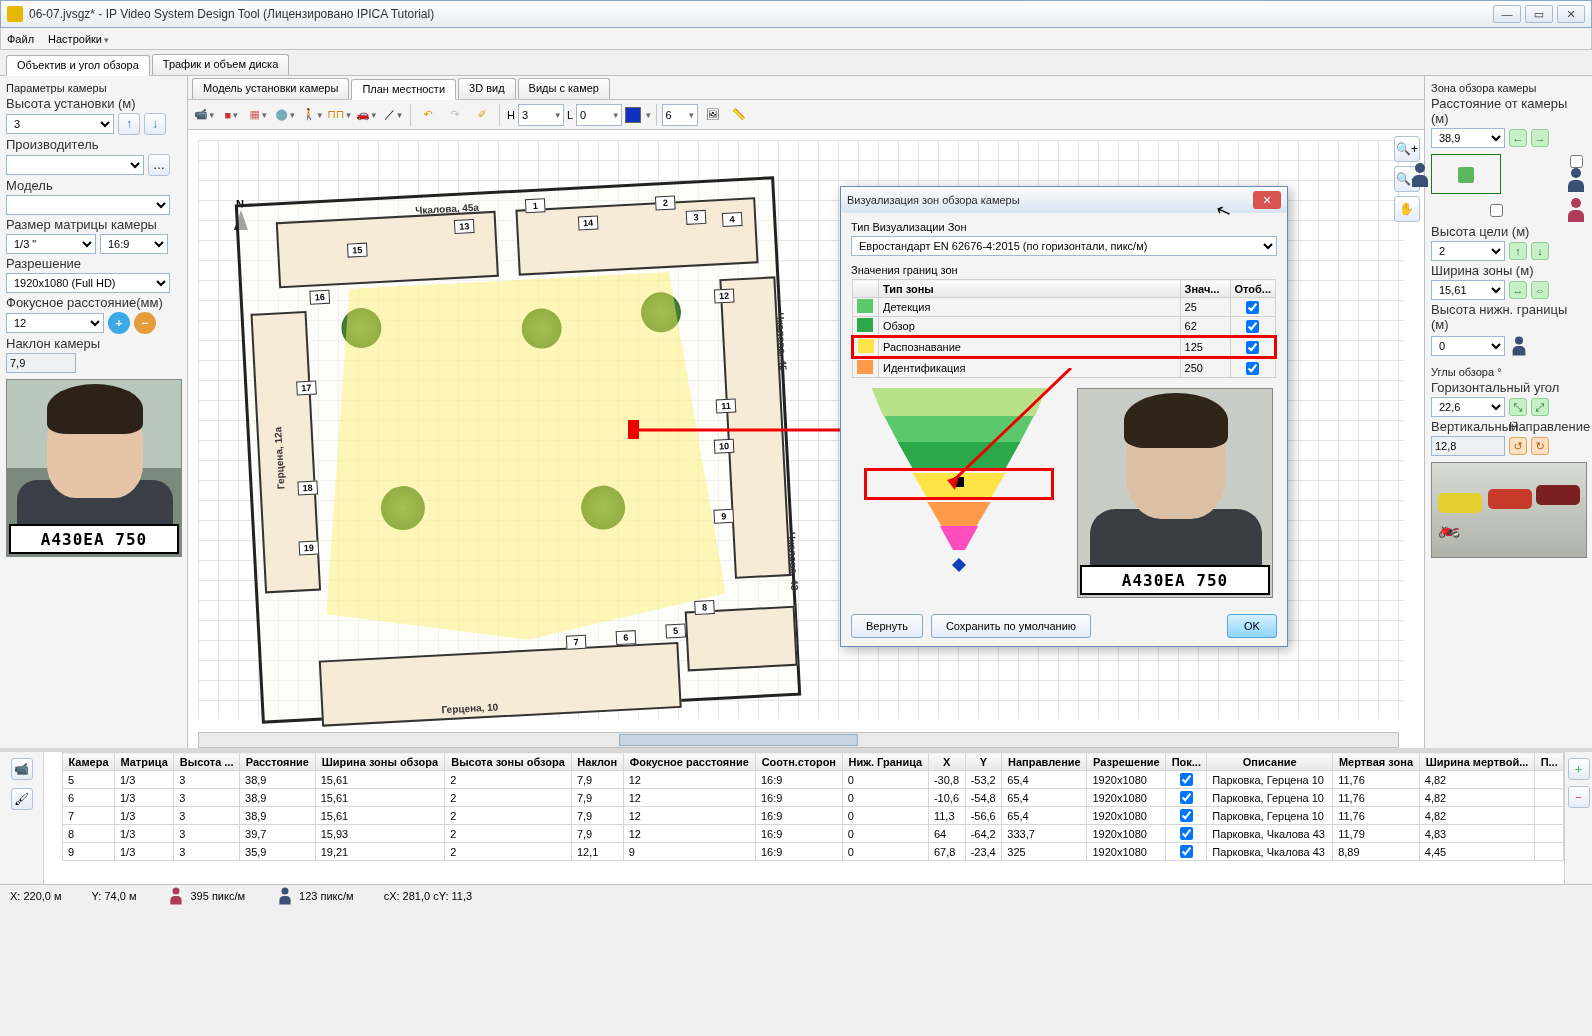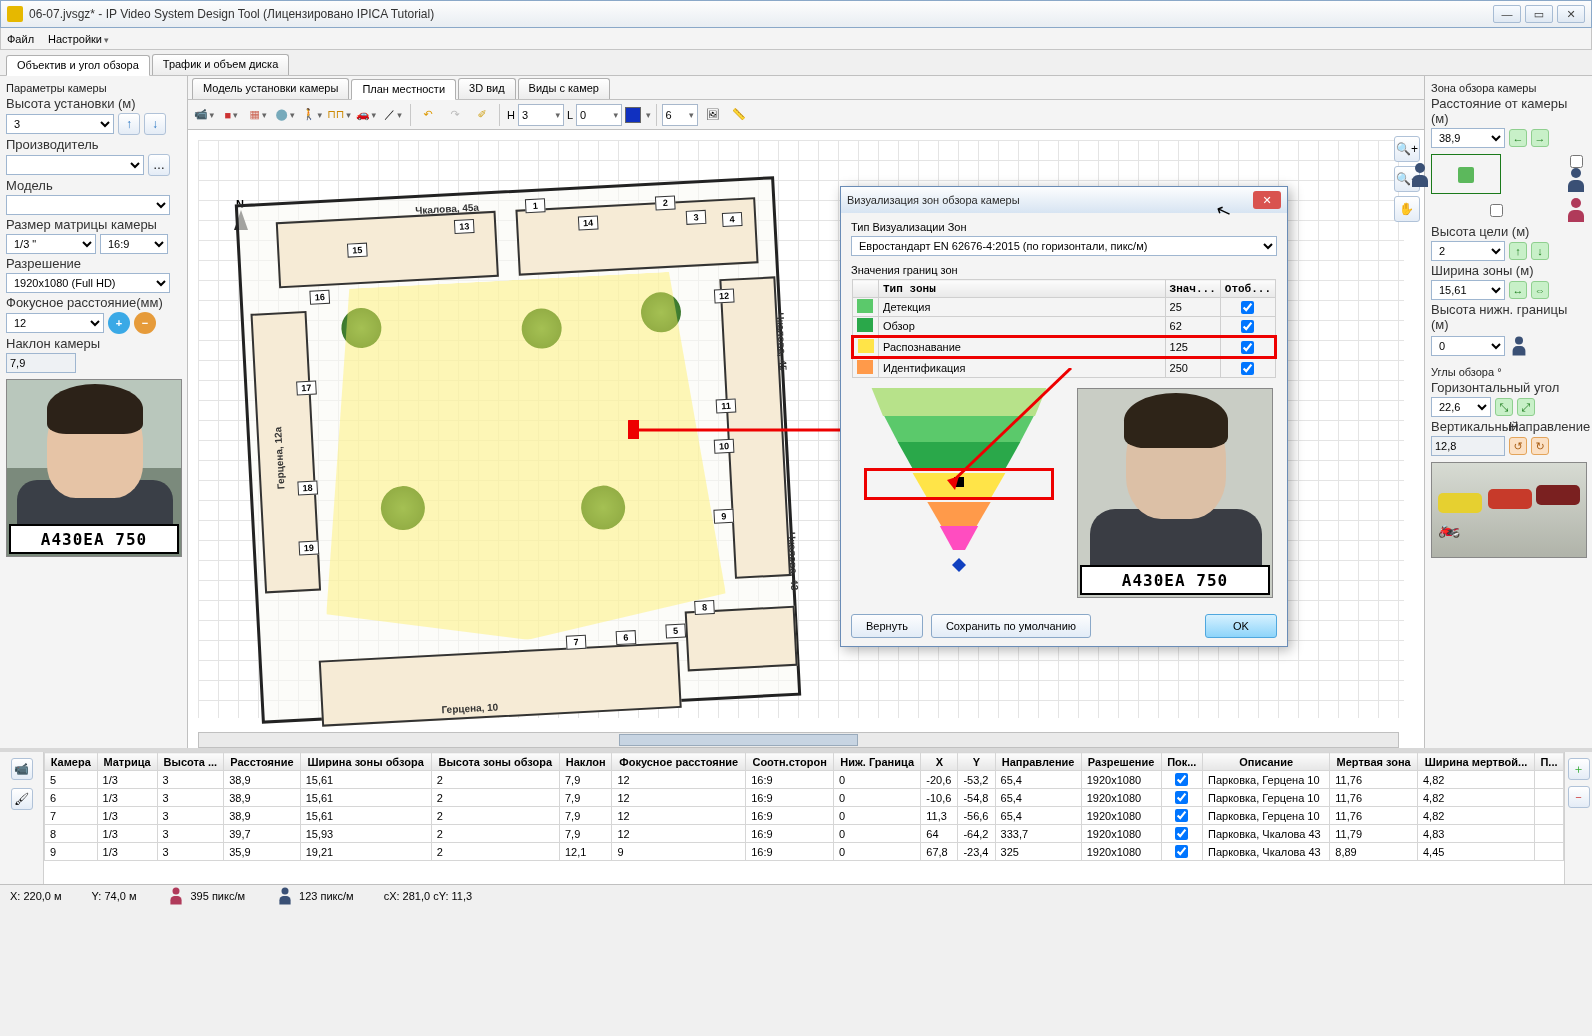--- a/index.html
+++ b/index.html
@@ -64,38 +64,38 @@
 .right-preview { width: 156px; height: 96px; margin-top: 4px; border: 1px solid #888; background: linear-gradient(#d7dbd3,#b0b3a9); position: relative; overflow: hidden; }
 .right-preview .car { position: absolute; width: 44px; height: 20px; border-radius: 5px; }
 .dialog { position: absolute; left: 840px; top: 186px; width: 448px; background: #f4f4f4; border: 1px solid #6a8cb6; box-shadow: 3px 3px 12px rgba(0,0,0,.3); }
 .dialog-title { height: 26px; background: linear-gradient(#fcfdfe,#d7e4f2); display: flex; align-items: center; padding: 0 6px; }
 .dialog-title span { flex: 1; color: #2a2a2a; }
 .dialog-close { width: 28px; height: 18px; background: #d9534f; color: #fff; border-radius: 3px; display: flex; align-items: center; justify-content: center; cursor: pointer; }
 .dialog-body { padding: 8px 10px; }
 .dlg-lbl { font-size: 11px; margin-bottom: 3px; }
 .zones-table { width: 100%; border-collapse: collapse; margin-top: 3px; }
 .zones-table th, .zones-table td { border: 1px solid #cfcfcf; padding: 1px 4px; font-size: 11px; text-align: left; height: 18px; }
-.zones-table th { background: linear-gradient(#fcfcfc,#e8e8e8); font-family: Liberation Mono, monospace; }
+.zones-table th { background: linear-gradient(#fcfcfc,#e8e8e8); }
 .zone-color { width: 16px; height: 14px; display: inline-block; }
 .red-box { border: 3px solid #e00; }
 .dlg-preview-row { display: flex; gap: 10px; margin-top: 10px; }
 .cone-preview { width: 216px; height: 210px; position: relative; }
 .cone-preview .stripe { position: absolute; left: 50%; transform: translateX(-50%); }
 .face-preview { width: 196px; height: 210px; position: relative; background: #c9cdc5; border: 1px solid #888; }
 .face-preview .pix-face { position: absolute; left: 48px; top: 10px; width: 100px; height: 120px; background: #dcc0a6; border-radius: 50% 50% 35% 35%; }
 .face-preview .pix-hair { position: absolute; left: 46px; top: 4px; width: 104px; height: 55px; background: #2e2418; border-radius: 50% 50% 20% 20%; }
 .face-preview .pix-suit { position: absolute; left: 12px; top: 120px; width: 172px; height: 60px; background: #3a3d44; border-radius: 25px 25px 0 0; }
 .dlg-buttons { display: flex; gap: 8px; padding: 8px 10px; justify-content: flex-start; }
 .dlg-buttons .spacer { flex: 1; }
 .btn { height: 24px; padding: 0 14px; border: 1px solid #8aa8c8; border-radius: 3px; background: linear-gradient(#fdfdfe,#e2ecf7); cursor: pointer; }
 .btn.primary { background: linear-gradient(#d6f1ff,#8dd4fa); border-color: #4fa7de; }
 .bottom-table-wrap { height: 136px; border-top: 4px solid #d8d8d8; background: #fff; display: flex; }
 .bt-left-tools { width: 44px; border-right: 1px solid #d0d0d0; background: #f4f4f4; display: flex; flex-direction: column; align-items: center; padding-top: 6px; gap: 8px; }
 .bt-right-tools { width: 28px; border-left: 1px solid #d0d0d0; background: #f4f4f4; display: flex; flex-direction: column; align-items: center; padding-top: 6px; gap: 6px; }
-.bottom-table { flex: 1; overflow: auto; }
+.bottom-table { flex: 1; overflow: auto; margin-left: 18px; }
 .bottom-table table { border-collapse: collapse; width: 100%; }
 .bottom-table th, .bottom-table td { border: 1px solid #d6d6d6; padding: 2px 5px; font-size: 11px; white-space: nowrap; height: 18px; }
 .bottom-table th { background: linear-gradient(#fcfcfc,#e6e6e6); position: sticky; top: 0; }
 .status-bar { height: 22px; border-top: 1px solid #c0c0c0; background: #f0f0f0; display: flex; align-items: center; padding: 0 10px; gap: 30px; font-size: 11px; }
 .status-bar .person-icon { transform: scale(.7); }
 input[type=checkbox]{ margin: 0 auto; display: block; }
 .cursor-arrow { position: absolute; left: 1216px; top: 200px; font-size: 18px; color: #000; pointer-events: none; z-index: 60; transform: rotate(-20deg); }
 .street-label { position: absolute; font-size: 10px; color: #333; font-weight: bold; white-space: nowrap; }
 </style>
 </head>
@@ -303,21 +303,21 @@
       <div class="arrow-btn">⇔</div>
     </div>
     <div class="lbl">Высота нижн. границы (м)</div>
     <div class="row-flex">
       <select style="width:74px"><option>0</option></select>
       <span class="person-icon" style="transform:scale(.8)"></span>
     </div>
     <div class="grp-title" style="margin-top:6px">Углы обзора °</div>
     <div class="lbl">Горизонтальный угол</div>
     <div class="row-flex">
-      <select style="width:60px"><option>22,6</option></select>
+      <select style="width:74px"><option>22,6</option></select>
       <div class="arrow-btn">⤡</div>
       <div class="arrow-btn">⤢</div>
     </div>
     <div class="row-flex">
       <div class="lbl" style="width:74px">Вертикальный</div>
       <div class="lbl">Направление</div>
     </div>
     <div class="row-flex">
       <input type="text" readonly="" style="width: 74px; background: rgb(238, 241, 244);" value="12,8">
       <div class="arrow-btn orange">↺</div>
@@ -407,21 +407,21 @@
           <div class="pix-face"></div>
           <div class="pix-hair"></div>
         <div class="plate" style="bottom:2px">A430EA 750</div>
       </div>
     </div>
   </div>
   <div class="dlg-buttons">
     <button class="btn">Вернуть</button>
     <button class="btn">Сохранить по умолчанию</button>
     <div class="spacer"></div>
-    <button class="btn primary" style="width:72px">OK</button>
+    <button class="btn primary" style="width:50px">OK</button>
   </div>
 </div>
 
 <div class="cursor-arrow">↖</div>
 
 <div class="bottom-table-wrap">
   <div class="bt-left-tools">
     <div class="icon-btn-sm">📹</div>
     <div class="icon-btn-sm">🖌</div>
   </div>
@@ -455,21 +455,21 @@
             <td>5</td>
             <td>1/3</td>
             <td>3</td>
             <td>38,9</td>
             <td>15,61</td>
             <td>2</td>
             <td>7,9</td>
             <td>12</td>
             <td>16:9</td>
             <td>0</td>
-            <td>-20,6</td>
+            <td>-30,8</td>
             <td>-53,2</td>
             <td>65,4</td>
             <td>1920x1080</td>
             <td>
               <input type="checkbox" checked="" style="">
             </td>
             <td>Парковка, Герцена 10</td>
             <td>11,76</td>
             <td>4,82</td>
             <td></td>

